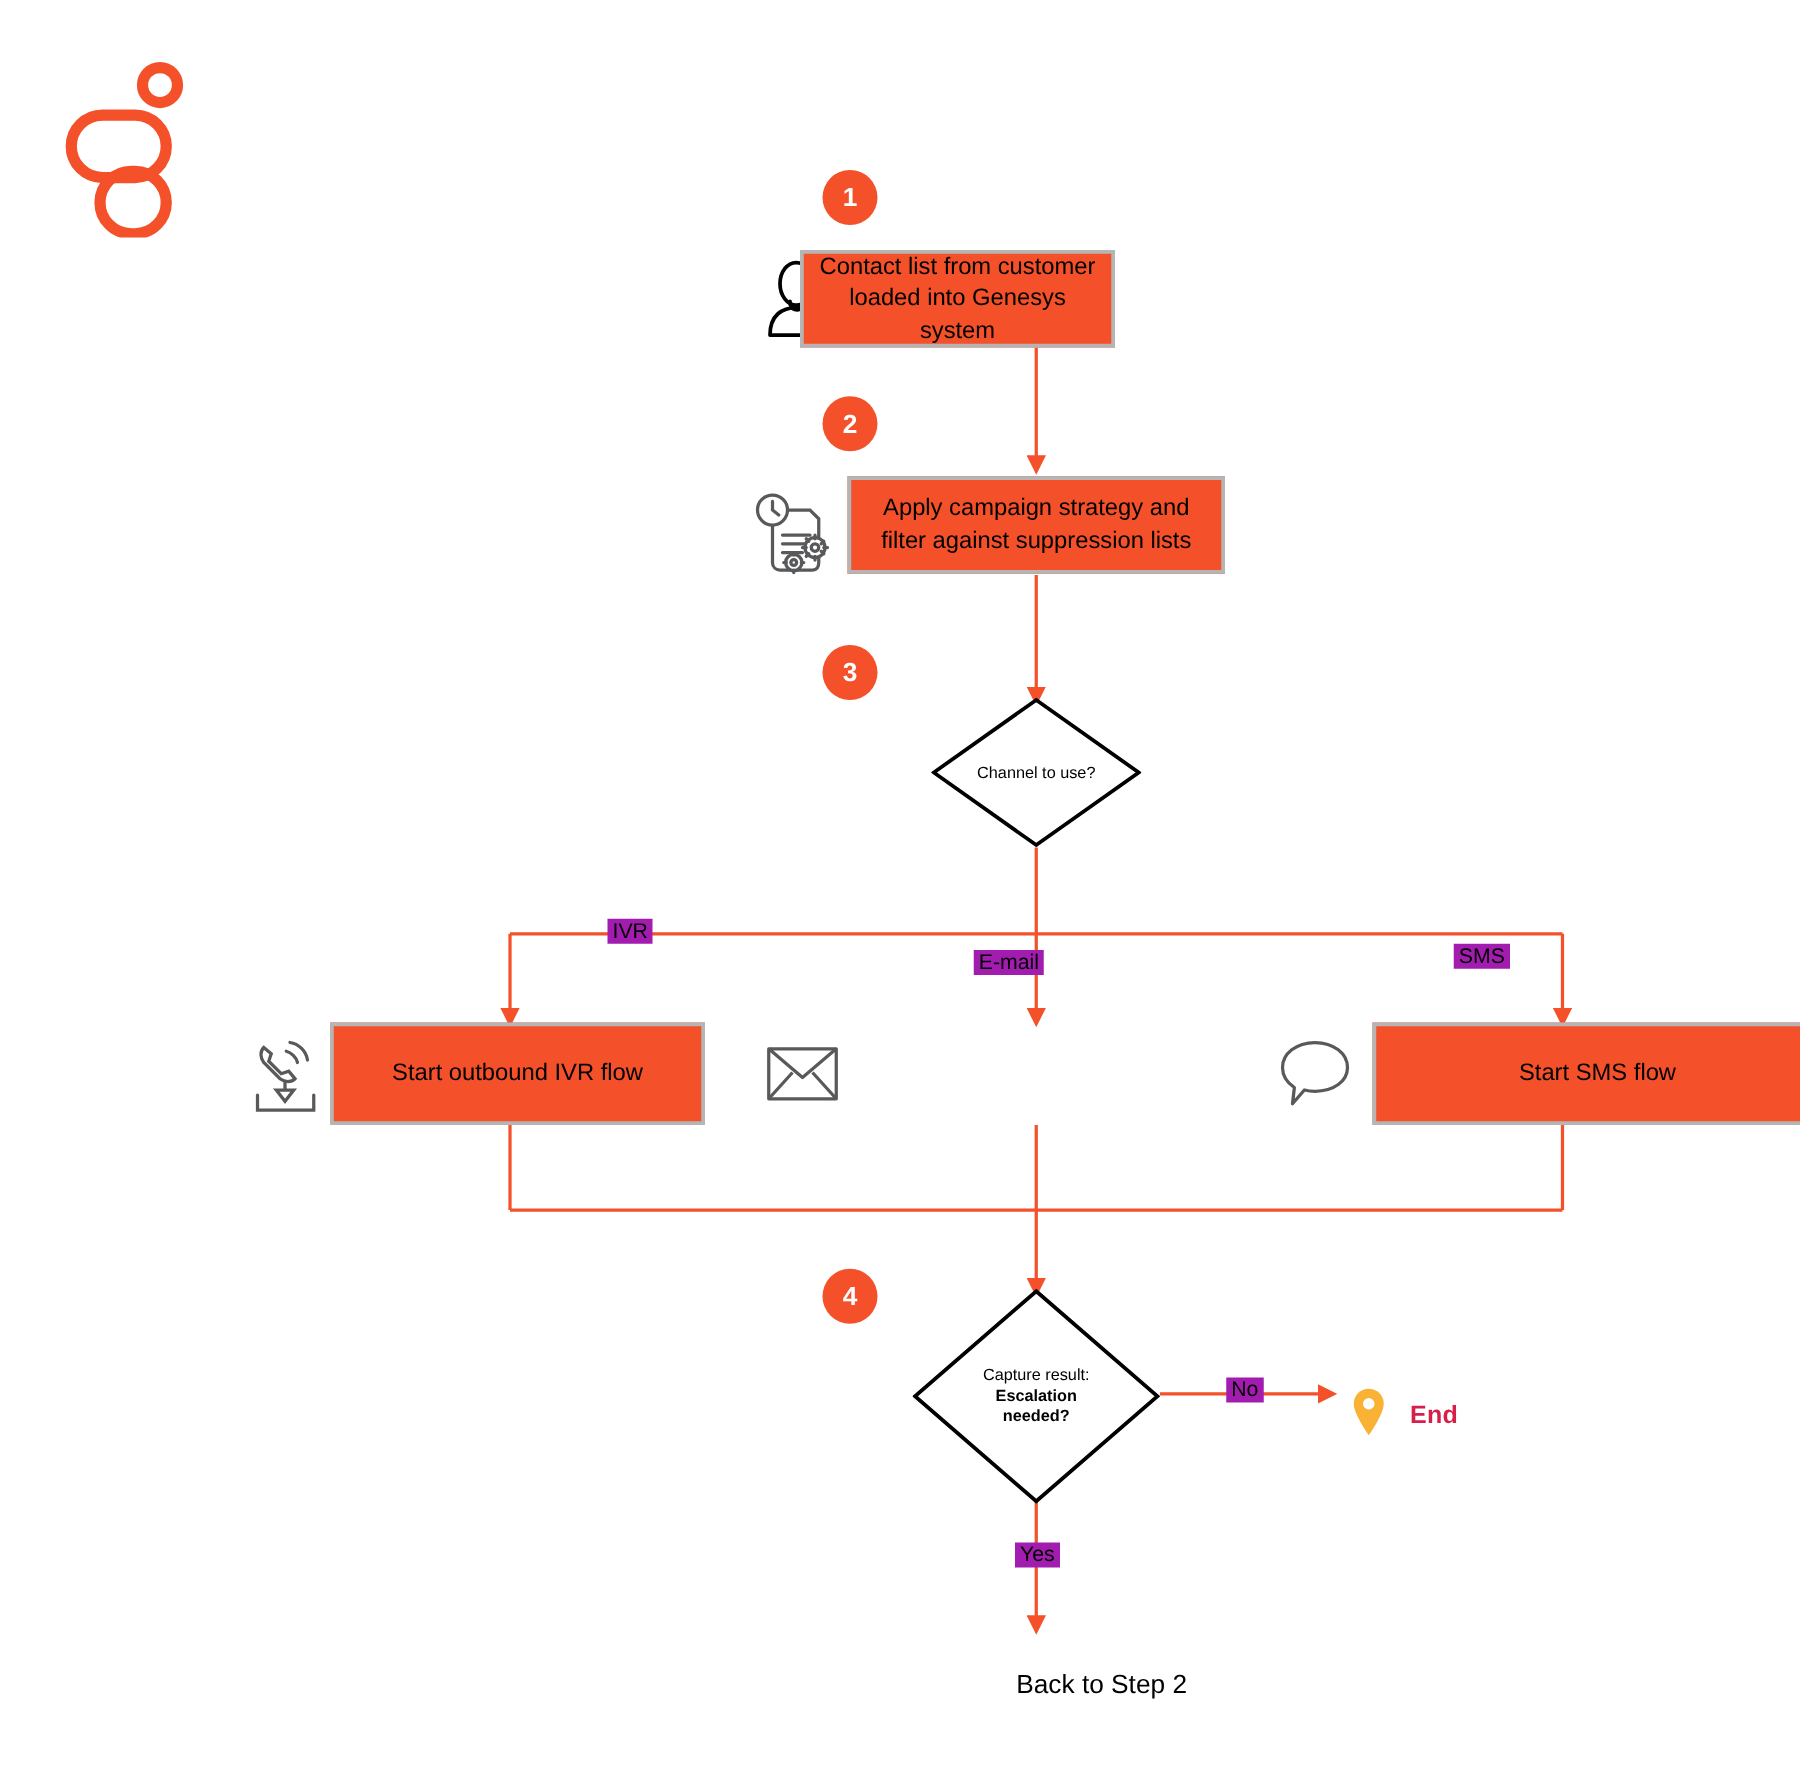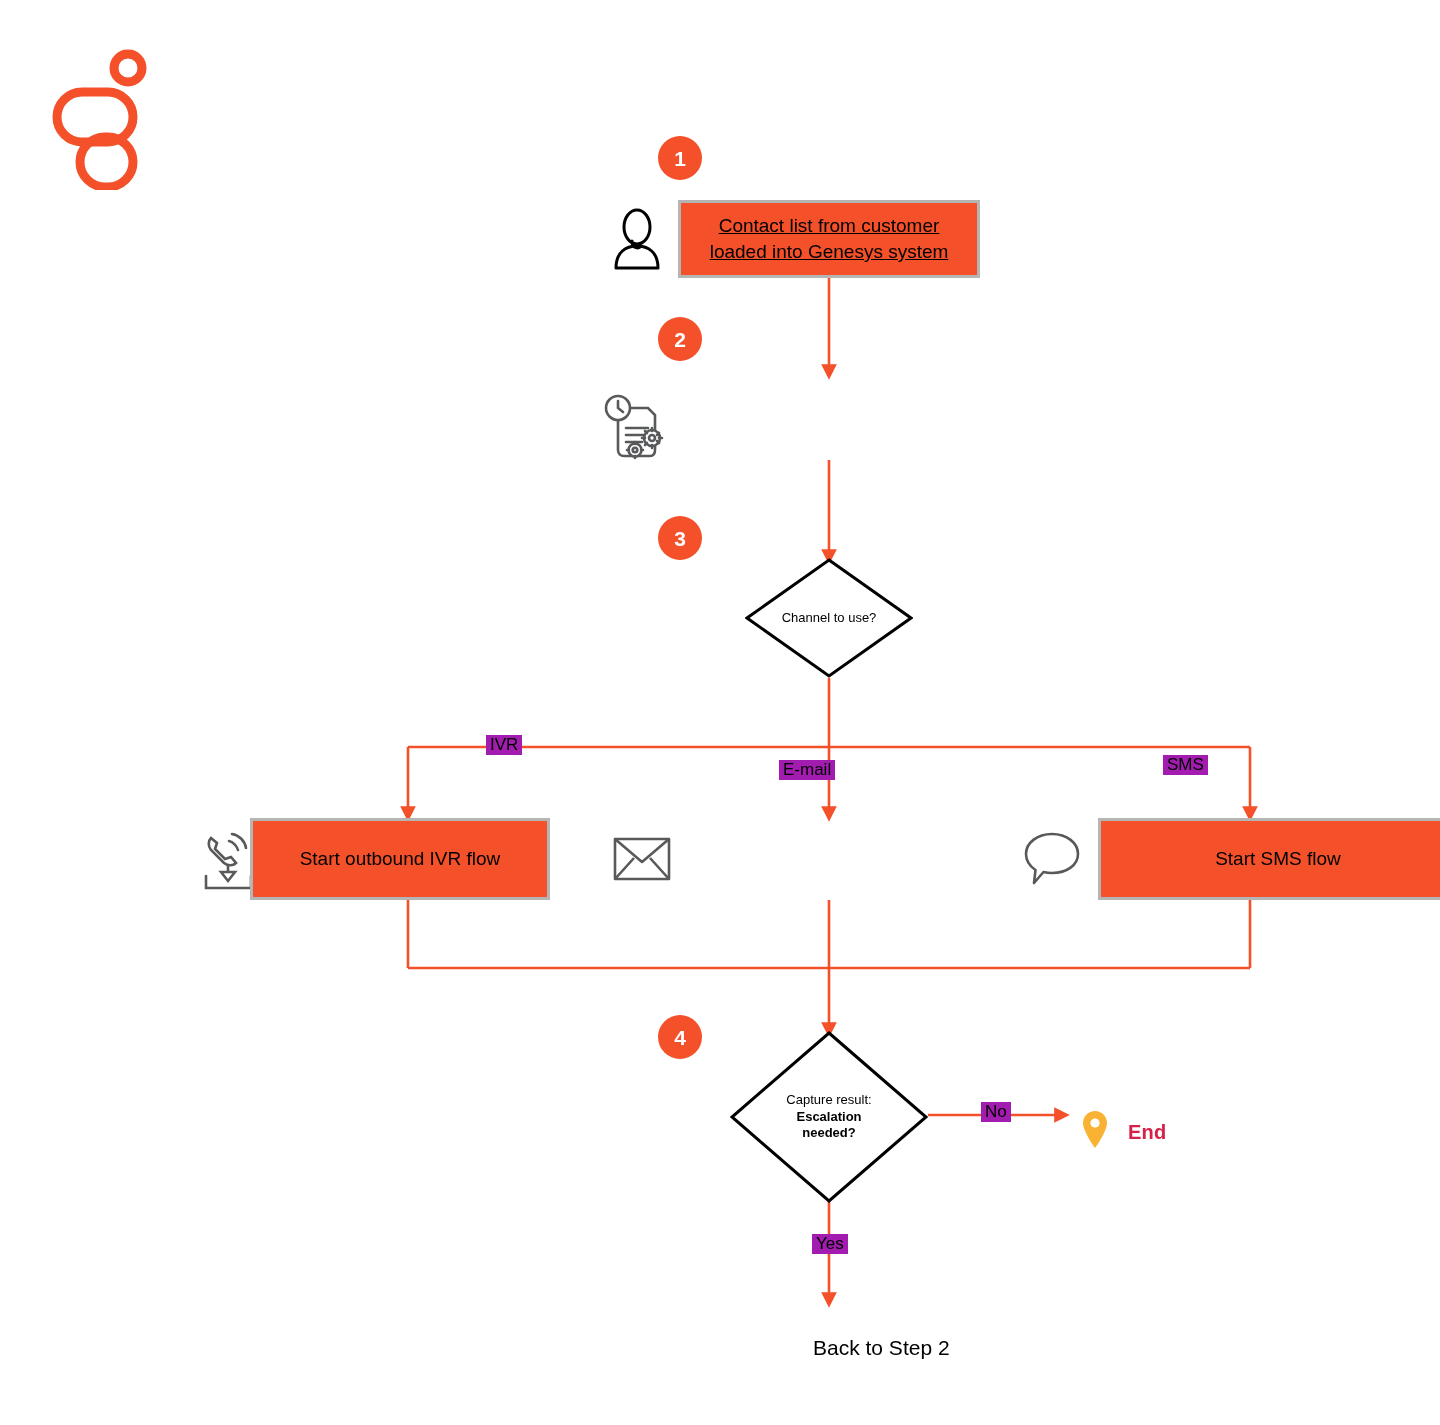--- a/index.html
+++ b/index.html
@@ -179,21 +179,21 @@
   <div class="step-badge" style="left:658px; top:516px;">3</div>
   <div class="step-badge" style="left:658px; top:1015px;">4</div>
 
   <div class="side-icon" style="left:608px; top:208px;">
     <svg width="58" height="62" viewBox="0 0 58 62" xmlns="http://www.w3.org/2000/svg">
       <ellipse cx="29" cy="19" rx="13" ry="17" fill="none" stroke="#000" stroke-width="3"></ellipse>
       <path d="M8 60 C8 44 18 38 29 38 C40 38 50 44 50 60 Z" fill="none" stroke="#000" stroke-width="3" stroke-linejoin="round"></path>
       <path d="M24 33 C24 41 31 41 33 38" fill="none" stroke="#000" stroke-width="3" stroke-linecap="round"></path>
     </svg>
   </div>
-  <div class="proc-box" style="left:678px; top:200px; width:302px; height:78px;text-decoration:underline;">
+  <div class="proc-box" style="left:640px; top:200px; width:252px; height:78px;">
     <div>
       <span>Contact list from customer</span>
       <span>loaded into Genesys system</span>
     </div>
   </div>
 
   <div class="side-icon" style="left:604px; top:392px;">
     <svg width="66" height="70" viewBox="0 0 66 70" xmlns="http://www.w3.org/2000/svg">
       <g fill="none" stroke="#58595B" stroke-width="2.6">
         <path d="M14 16 L14 58 C14 62 17 64 20 64 L46 64 C49 64 51 62 51 58 L51 23 L44 16 Z"></path>
@@ -204,20 +204,26 @@
         <line x1="22" y1="50" x2="38" y2="50" stroke-linecap="round"></line>
         <circle cx="48" cy="46" r="8" fill="#ffffff"></circle>
         <circle cx="48" cy="46" r="3"></circle>
         <path d="M48 36 L48 39 M48 53 L48 56 M38 46 L41 46 M55 46 L58 46 M41 39 L43 41 M53 49 L55 51 M55 41 L53 43 M43 51 L41 53" stroke-linecap="round"></path>
         <circle cx="31" cy="58" r="6.5" fill="#ffffff"></circle>
         <circle cx="31" cy="58" r="2.3"></circle>
         <path d="M31 50 L31 52 M31 64 L31 66 M23 58 L25 58 M37 58 L39 58" stroke-linecap="round"></path>
       </g>
     </svg>
   </div>
+  <div class="proc-box" style="left:678px; top:381px; width:302px; height:78px;">
+    <div>
+      <span>Apply campaign strategy and</span>
+      <span>filter against suppression lists</span>
+    </div>
+  </div>
 
   <div class="decision" style="left:745px; top:558px; width:168px; height:120px;">
     <svg width="168" height="120" viewBox="0 0 168 120" xmlns="http://www.w3.org/2000/svg">
       <polygon points="84,2 166,60 84,118 2,60" fill="#ffffff" stroke="#000000" stroke-width="3"></polygon>
     </svg>
     <div class="dtext">
       <span>Channel to use?</span>
     </div>
   </div>
 
@@ -230,21 +236,21 @@
       <g fill="none" stroke="#58595B" stroke-width="2.6" stroke-linecap="round">
         <path d="M13 10 C10 13 10 18 13 22 L26 35 C30 38 35 38 38 35 L33 29 L27 31 L17 21 L19 15 Z"></path>
         <path d="M34 6 C41 7 47 13 48 20"></path>
         <path d="M31 13 C35 14 39 18 40 22"></path>
         <path d="M30 38 L30 48"></path>
         <path d="M23 44 L30 53 L37 44 Z" fill="#ffffff"></path>
         <path d="M8 48 L8 60 L53 60 L53 48"></path>
       </g>
     </svg>
   </div>
-  <div class="proc-box" style="left:250px; top:818px; width:300px; height:82px;">
+  <div class="proc-box" style="left:264px; top:818px; width:300px; height:82px;">
     <span>Start outbound IVR flow</span>
   </div>
 
   <div class="side-icon" style="left:613px; top:836px;">
     <svg width="58" height="46" viewBox="0 0 58 46" xmlns="http://www.w3.org/2000/svg">
       <g fill="none" stroke="#58595B" stroke-width="2.6" stroke-linejoin="round">
         <rect x="2" y="3" width="54" height="40"></rect>
         <path d="M2 3 L29 26 L56 3"></path>
         <path d="M2 43 L21 22 M56 43 L37 22"></path>
       </g>

